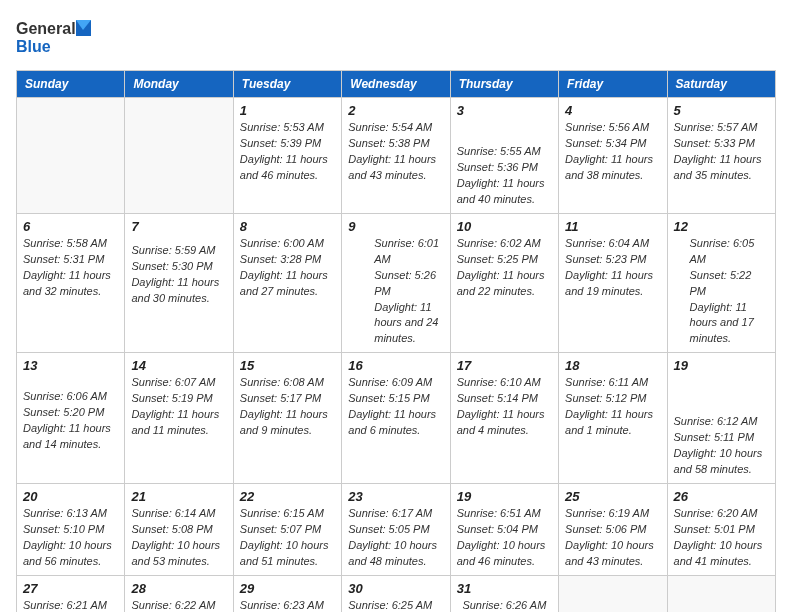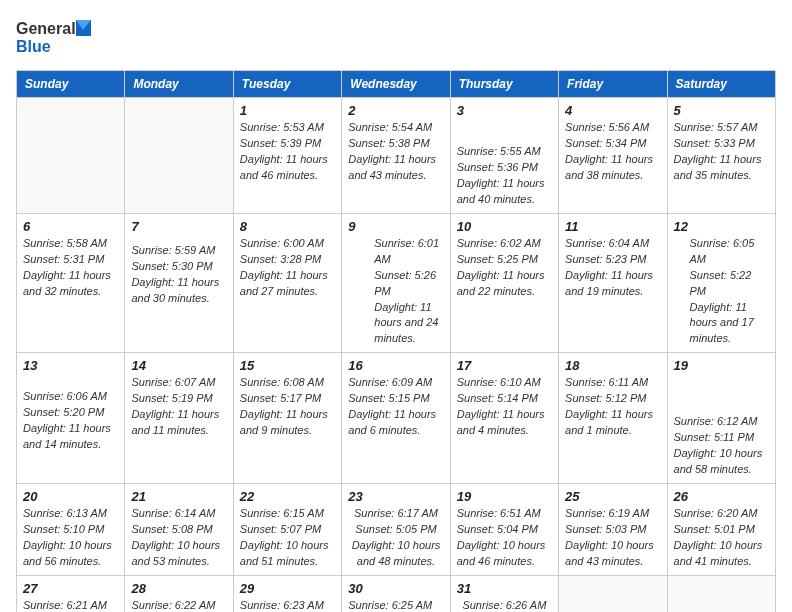--- a/index.html
+++ b/index.html
@@ -243,34 +243,34 @@
 Daylight: 10 hours and 53 minutes.</div>
         </td>
         <td>
           <span class="day-number">22</span>
           <div class="day-info" style="white-space: pre-line;">Sunrise: 6:15 AM
 Sunset: 5:07 PM
 Daylight: 10 hours and 51 minutes.</div>
         </td>
         <td>
           <span class="day-number">23</span>
-          <div class="day-info" style="white-space: pre-line; text-align: center;">Sunrise: 6:17 AM
+          <div class="day-info" style="white-space: pre-line;">Sunrise: 6:17 AM
 Sunset: 5:05 PM
 Daylight: 10 hours and 48 minutes.</div>
         </td>
         <td>
           <span class="day-number">19</span>
           <div class="day-info" style="white-space: pre-line;">Sunrise: 6:51 AM
 Sunset: 5:04 PM
 Daylight: 10 hours and 46 minutes.</div>
         </td>
         <td>
           <span class="day-number">25</span>
           <div class="day-info" style="white-space: pre-line;">Sunrise: 6:19 AM
-Sunset: 5:03 PM
+Sunset: 5:06 PM
 Daylight: 10 hours and 43 minutes.</div>
         </td>
         <td>
           <span class="day-number">26</span>
           <div class="day-info" style="white-space: pre-line;">Sunrise: 6:20 AM
 Sunset: 5:01 PM
 Daylight: 10 hours and 41 minutes.</div>
         </td>
       </tr>
       <tr class="week-row">

